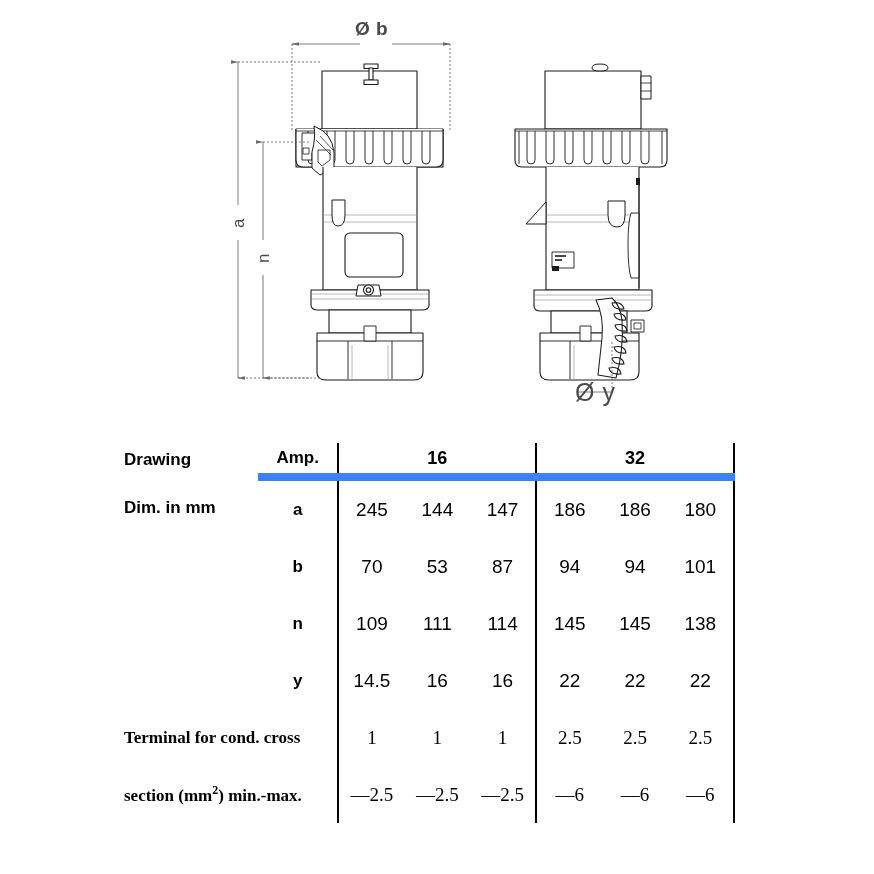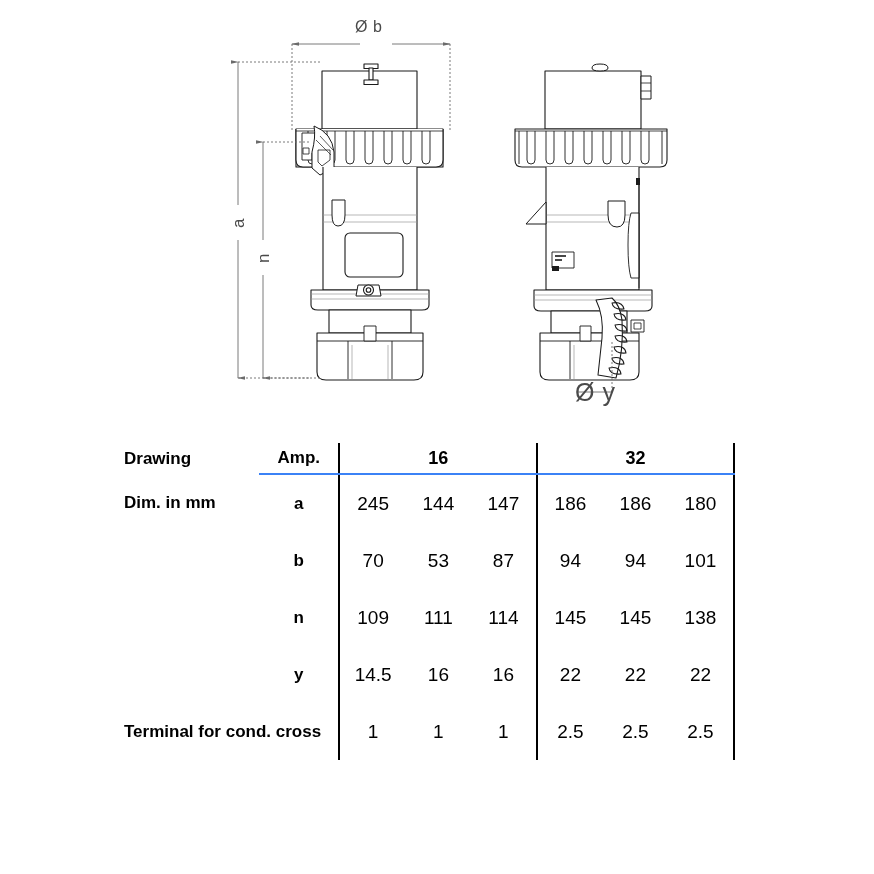--- a/index.html
+++ b/index.html
@@ -71,23 +71,23 @@
     width:68px;
   }
 
   
   .vl-left{border-left:2px solid #000;}
   .vl-right{border-right:2px solid #000;}
 
   tr.r-amp td{height:30px;}
   tr.r-poles td{height:30px;}
   tr.r-data td{height:57px;}
-  tr.r-term td{height:57px;}
-
-  .ul-amp{border-bottom:2px solid #3b82f6;}
+  tr.r-term td{height:57px;font-family:Liberation Serif, serif;}
+
+  .ul-amp{border-bottom:8px solid #3b82f6;}
   .thick-bot{border-bottom:3px solid #000;}
 
   .sup{font-size:12px;vertical-align:super;}
 </style>
 </head>
 <body>
 
 <div id="sheet">
 
   <div id="drawing">
@@ -258,21 +258,21 @@
         <line x1="263" y1="142" x2="263" y2="240" marker-start="url(#arrD)"></line>
         <line x1="263" y1="275" x2="263" y2="378" marker-end="url(#arrU)"></line>
         <line x1="263" y1="142" x2="310" y2="142" stroke-dasharray="2,2"></line>
         <line x1="263" y1="378" x2="310" y2="378" stroke-dasharray="2,2"></line>
 
         <line x1="577" y1="392" x2="612" y2="392"></line>
         <line x1="612" y1="392" x2="612" y2="340" stroke-dasharray="2,2"></line>
       </g>
     </svg>
 
-    <div class="dim-label" style="left:355px;top:18px;font-size:16px;">Ø b</div>
+    <div class="dim-label" style="left:355px;top:18px;font-size:19px;font-weight:bold;">Ø b</div>
 
     <div class="dim-label rot" style="left:224px;top:213px;width:30px;text-align:center;font-size:17px;">a</div>
 
     <div class="dim-label rot" style="left:249px;top:248px;width:30px;text-align:center;font-size:17px;">n</div>
 
     <div class="dim-label" style="left:575px;top:378px;font-size:25px;">Ø y</div>
   </div>
 
   <div id="table-wrap">
     <table class="spec">
@@ -343,17 +343,26 @@
         <tr class="r-term">
           <td class="lbl" colspan="2">Terminal for cond. cross</td>
           <td class="val vl-left">1</td>
           <td class="val">1</td>
           <td class="val">1</td>
           <td class="val vl-left">2.5</td>
           <td class="val">2.5</td>
           <td class="val vl-right">2.5</td>
         </tr>
 
+        <tr class="r-term">
+          <td class="lbl" colspan="2"><span>section (mm</span><span class="sup">2</span><span>) min.-max.</span></td>
+          <td class="val vl-left">—2.5</td>
+          <td class="val">—2.5</td>
+          <td class="val">—2.5</td>
+          <td class="val vl-left">—6</td>
+          <td class="val">—6</td>
+          <td class="val vl-right">—6</td>
+        </tr>
       </tbody>
     </table>
   </div>
 
 </div>
 
 </body></html>

